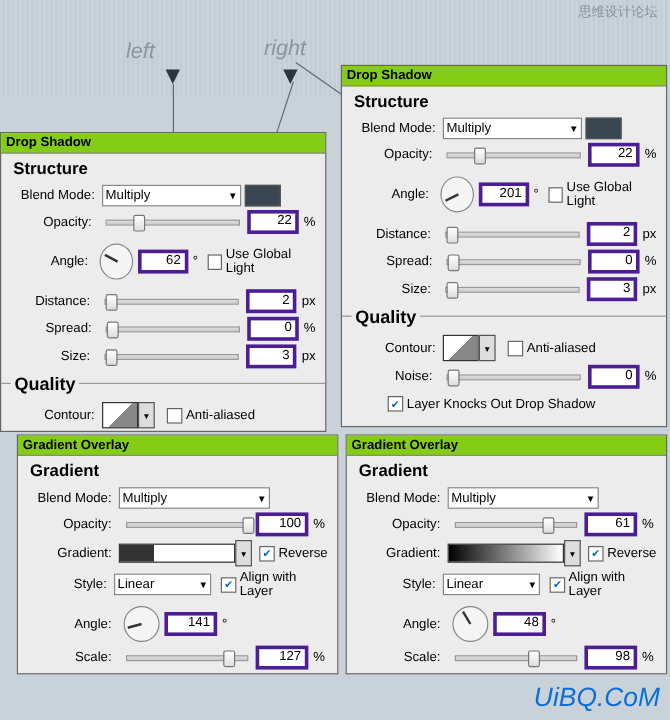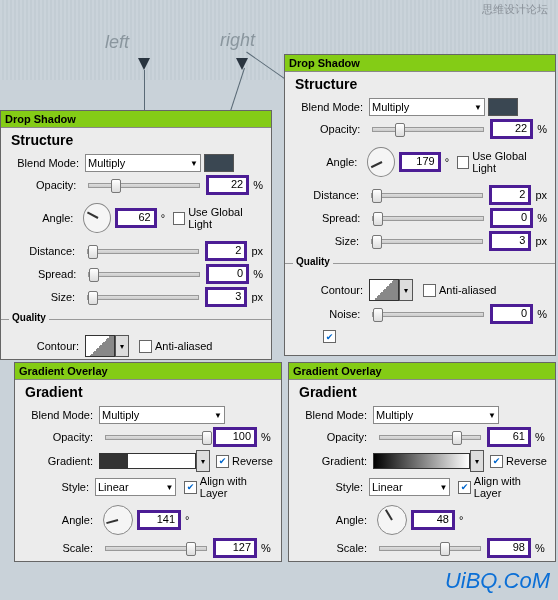--- a/index.html
+++ b/index.html
@@ -17,21 +17,21 @@
 .sw{width:28px;height:16px;background:#3a4752;border:1px solid #555;margin-left:3px}
 .slider{position:relative;background:linear-gradient(#ddd,#ccc);height:3px;border:1px solid #999;flex:1;margin:0 6px}
 .thumb{position:absolute;top:-5px;width:8px;height:12px;background:linear-gradient(#fff,#ddd);border:1px solid #777;border-radius:2px}
 .numbox{width:32px;height:14px;border:3px solid #4c1d95;background:#fff;text-align:right;padding:0 3px;font-size:11px}
 .unit{margin-left:4px;font-size:11px}
 .aknob{width:28px;height:28px;border:1px solid #888;border-radius:50%;background:#f5f5f5;position:relative;margin:0 4px}
 .aknob .nd{position:absolute;width:2px;height:12px;background:#333;left:13px;top:2px;transform-origin:50% 12px}
 .cb{width:11px;height:11px;border:1px solid #666;background:#fff;display:inline-flex;align-items:center;justify-content:center;font-size:9px;color:#06c;margin-right:3px}
 .cb.ck::after{content:"✔"}
 .qline{border-top:1px solid #999;margin:4px 0;position:relative}
-.qline span{position:absolute;top:-8px;left:8px;background:#ececec;padding:0 3px;font-weight:bold;font-size:10px}
+.qline span{position:absolute;top:-8px;left:8px;background:#ececec;padding:0 3px;font-weight:bold;font-size:15px}
 .contour{width:28px;height:20px;border:1px solid #333;background:linear-gradient(135deg,#fff 0 50%,#888 50% 100%);display:inline-block}
 .cbtn{width:12px;height:20px;border:1px solid #555;background:#ddd;display:inline-flex;align-items:center;justify-content:center;font-size:8px}
 .grad{height:14px;border:1px solid #333;background:linear-gradient(90deg,#000,#fff);flex:1}
 .grad2{height:14px;border:1px solid #333;background:linear-gradient(90deg,#333 0 30%,#fff 30% 100%);flex:1}
 .watermark{position:absolute;right:8px;bottom:6px;font-size:22px;font-weight:normal;font-style:italic;color:#0b6fd6}
 .wm2{position:absolute;top:2px;right:10px;font-size:11px;color:#8a9199}
 </style>
 </head>
 <body>
 
@@ -132,21 +132,21 @@
           <div class="thumb" style="left:20%"></div>
         </div>
       <div class="numbox">22</div>
       <span class="unit">%</span>
     </div>
     <div class="row" style="margin-top:8px">
       <div class="l">Angle:</div>
       <div class="aknob">
           <div class="nd" style="transform:rotate(-116deg)"></div>
         </div>
-      <div class="numbox">179</div>
+      <div class="numbox">201</div>
       <span class="unit">°</span>
       <span class="cb" style="margin-left:8px"></span>
       <span>Use Global Light</span>
     </div>
     <div class="row" style="margin-top:8px">
       <div class="l">Distance:</div>
       <div class="slider" style="width:110px;flex:none">
           <div class="thumb" style="left:0"></div>
         </div>
       <div class="numbox">2</div>
@@ -183,20 +183,21 @@
     <div class="row">
       <div class="l">Noise:</div>
       <div class="slider" style="width:110px;flex:none">
           <div class="thumb" style="left:0"></div>
         </div>
       <div class="numbox">0</div>
       <span class="unit">%</span>
     </div>
     <div class="row" style="margin-top:6px;padding-left:30px">
       <span class="cb ck"></span>
+      <span>Layer Knocks Out Drop Shadow</span>
     </div>
   </div>
 </div>
 
 <div class="panel" style="left:14px;top:362px;width:268px;height:200px">
   <div class="hdr">Gradient Overlay</div>
   <div class="sub">Gradient</div>
   <div style="padding:0 8px">
     <div class="row">
       <div class="l">Blend Mode:</div>

